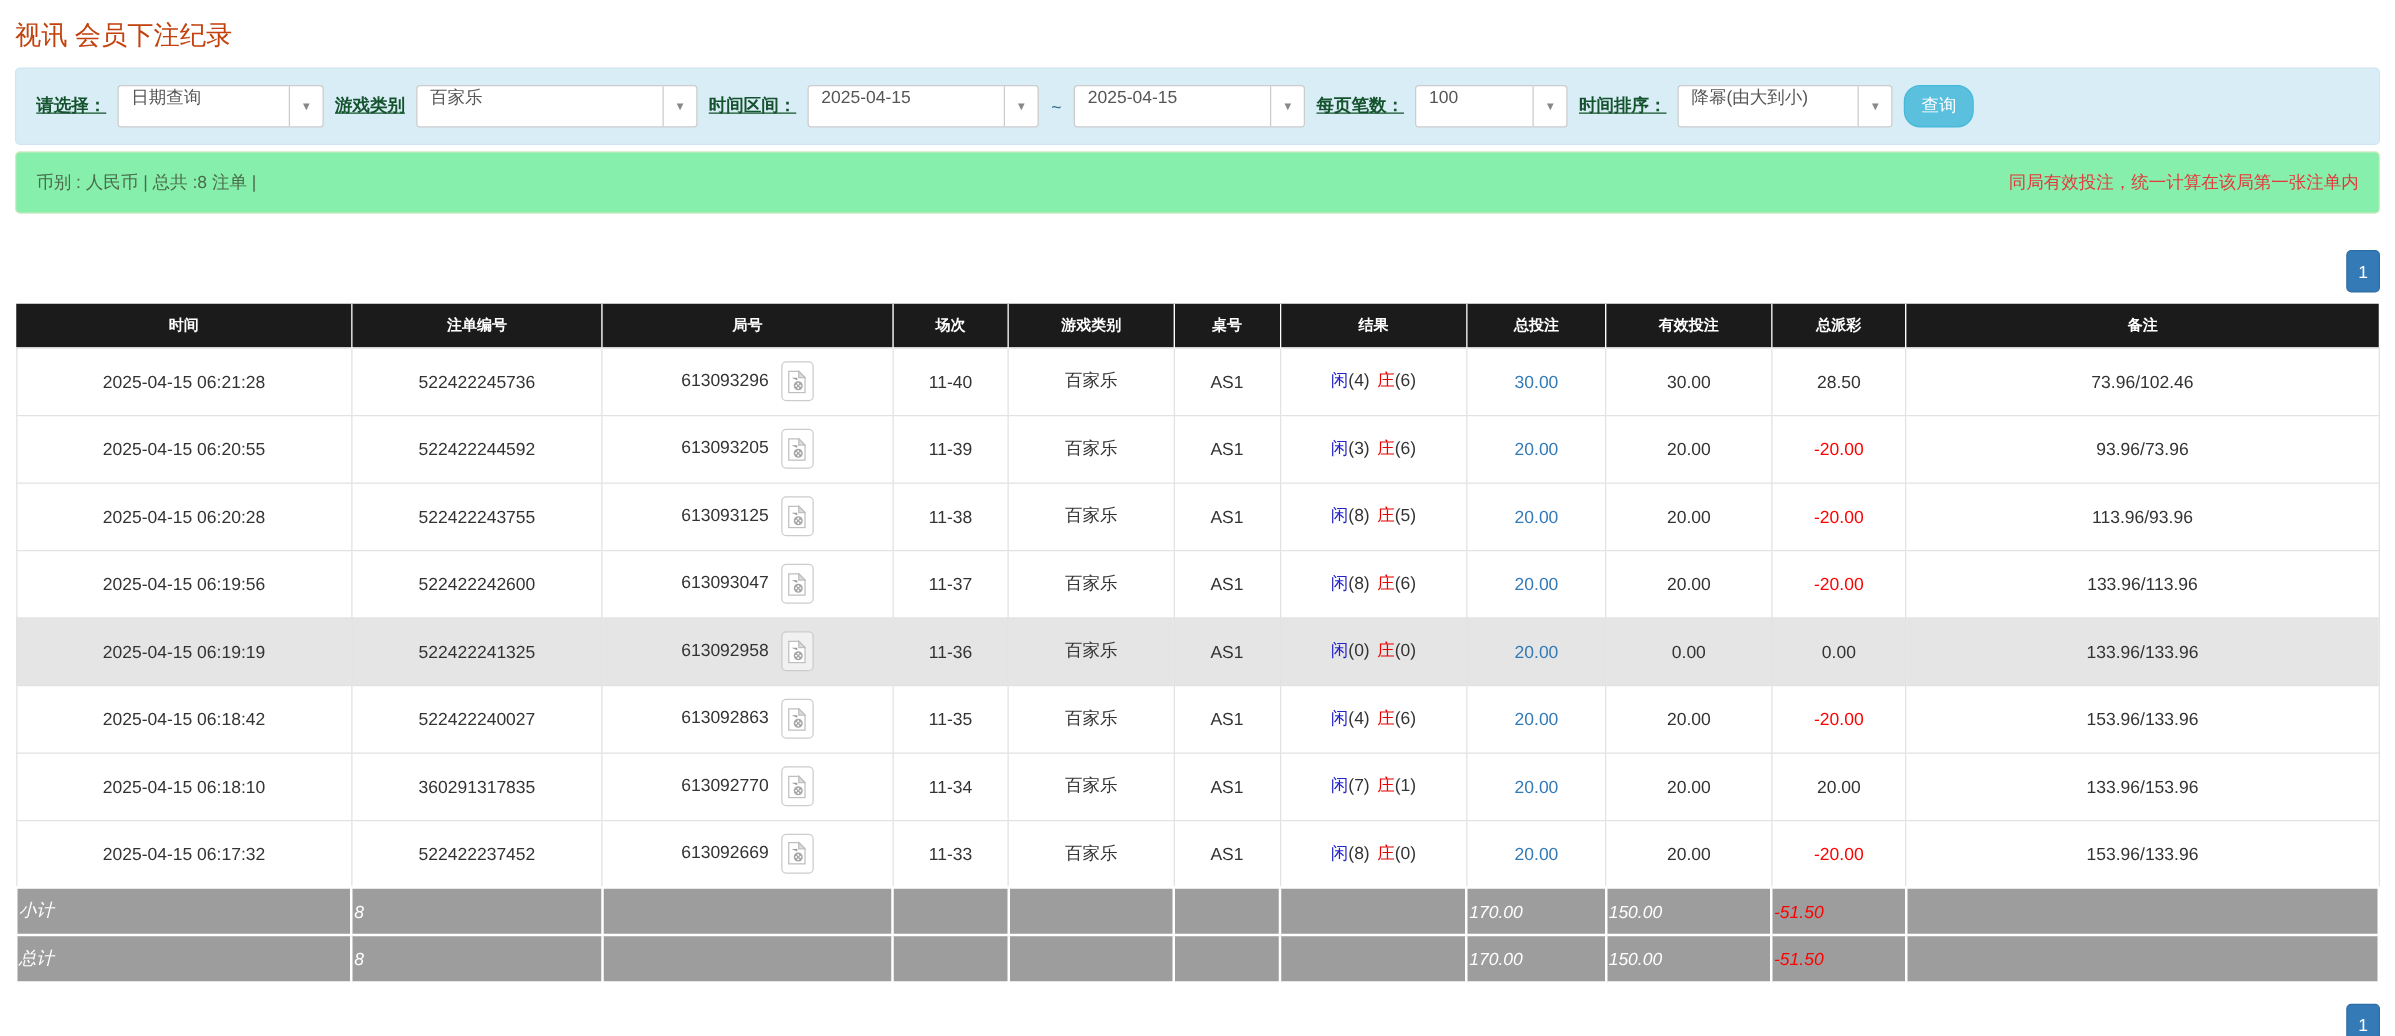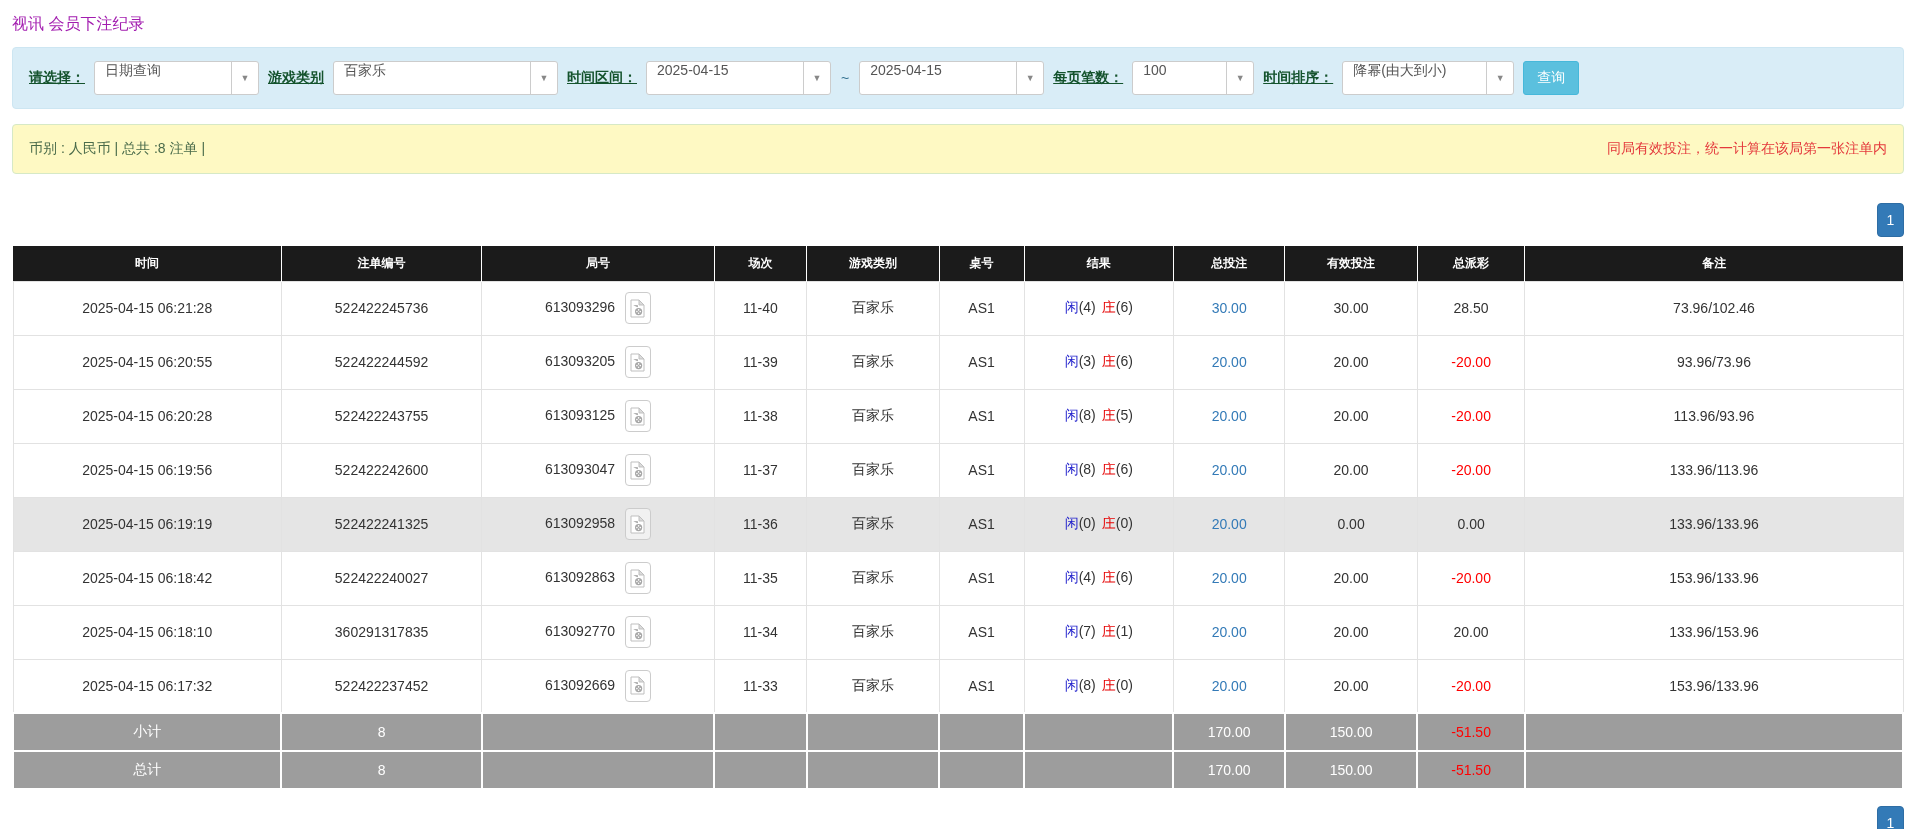--- a/index.html
+++ b/index.html
@@ -5,21 +5,21 @@
   * { box-sizing: border-box; }
   html,body { margin:0; padding:0; }
   body {
     width:1916px; height:829px; overflow:hidden;
     background:#fff; color:#333;
     font-family:"Liberation Sans","DejaVu Sans",sans-serif;
     font-size:14px;
   }
   .wrap { padding:0 12px; }
 
-  .page-title { font-size:16px; font-weight:500; color:#a21caf; margin:14px 0 12px 0; }
+  .page-title { font-size:21px; font-weight:500; color:#c2410c; margin:14px 0 12px 0; }
 
   
   .filter-bar {
     background:#d9edf7; border:1px solid #cde6f2; border-radius:4px;
     padding:13px 16px; display:flex; align-items:center; gap:9px;
     white-space:nowrap;
   }
   .flabel { color:#14532d; font-weight:bold;text-decoration:underline; }
   .sep { color:#31708f; padding:0 1px; }
   .sel {
@@ -29,27 +29,27 @@
   .sel .txt { padding:0 10px; color:#555; flex:1; overflow:hidden; }
   .sel .caret-box {
     width:27px; align-self:stretch; border-left:1px solid #ccc;
     display:flex; align-items:center; justify-content:center;
     color:#888; font-size:9px;
   }
   .w-select1 { width:165px; } .w-game { width:225px; }
   .w-date { width:185px;gap:20px; } .w-size { width:122px; } .w-sort { width:172px;gap:12px; }
   .btn-search {
     background:#5bc0de; border:1px solid #46b8da; color:#fff;
-    border-radius:3px; height:34px; padding:0 13px; font-size:14px;
+    border-radius:13px; height:34px; padding:0 13px; font-size:14px;
     cursor:pointer; font-family:inherit;
   }
 
   
   .summary-bar {
-    margin-top:15px; background:#fef9c3; border:1px solid #d6e9c6; border-radius:4px;
+    margin-top:5px; background:#86efac; border:1px solid #d6e9c6; border-radius:4px;
     padding:15px 16px; display:flex; justify-content:space-between; align-items:center;
   }
   .summary-left { color:#4a6b4a; }
   .summary-right { color:#e4393c; }
 
   
   .pager-row { display:flex; justify-content:flex-end; margin:29px 0 9px 0; }
   .pager-row.bottom { margin:16px 0 0 0; }
   .page-btn {
     min-width:27px; height:34px; background:#337ab7; border:1px solid #2e6da4;
@@ -76,22 +76,22 @@
   .neg { color:#ff0000; }
   .res-p { color:#2222cc; }
   .res-b { color:#e60000; margin-left:6px; }
   .vid-btn {
     display:inline-flex; align-items:center; justify-content:center;
     width:26px; height:32px; margin-left:6px; vertical-align:middle;
     background:rgba(255,255,255,0.45); border:1px solid #ccc; border-radius:4px;
     cursor:pointer; padding:0;
   }
   tfoot td {
-    background:#9d9d9d; color:#fff; height:38px; text-align:center;
-    border:2px solid #fff; font-size:14px;
+    background:#9d9d9d; color:#fff; height:38px; 
+    border:2px solid #fff; font-size:14px;font-style:italic;
   }
   tfoot td.neg { color:#ff0000; }
 </style>
 </head>
 <body>
 
 <div class="wrap">
 
   <div class="page-title">视讯 会员下注纪录</div>
 

